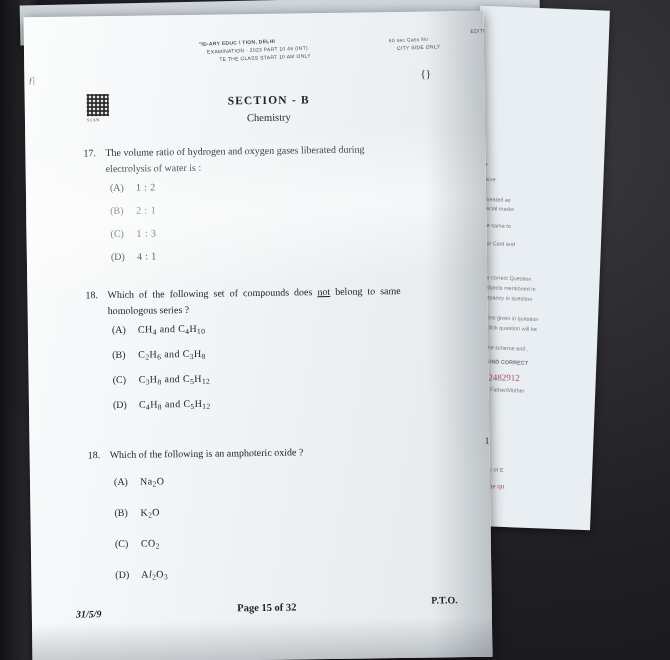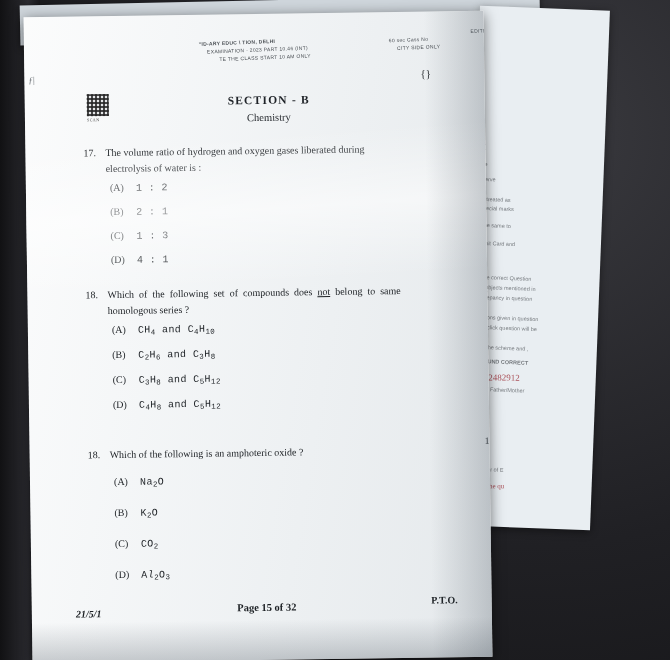--- a/index.html
+++ b/index.html
@@ -229,21 +229,20 @@
     align-items: baseline;
     font-size: 10px;
     margin-bottom: 12px;
   }
   .opt-key {
     width: 26px;
     flex: 0 0 26px;
   }
   .opt-val {
     letter-spacing: .4px;
-    font-family: Liberation Mono, monospace;
   }
   sub { font-size: 7.5px; vertical-align: -2px; }
   u { text-decoration: underline; }
 
   .footer-code {
     position: absolute;
     left: 44px;
     top: 592px;
     font-size: 10px;
     font-weight: bold;
@@ -394,21 +393,21 @@
           <span class="opt-key">(C)</span>
           <span class="opt-val">CO<sub>2</sub></span>
         </div>
         <div class="opt">
           <span class="opt-key">(D)</span>
           <span class="opt-val">A<i>l</i><sub>2</sub>O<sub>3</sub></span>
         </div>
       </div>
     </div>
 
-    <div class="footer-code">21/5/1</div>
+    <div class="footer-code">31/5/9</div>
     <div class="footer-page">Page 15 of 32</div>
     <div class="footer-pto">P.T.O.</div>
 
     <div class="glare"></div>
     <div class="shadow-right"></div>
     <div class="shadow-bottom"></div>
   </div>
 
 </div>
 

